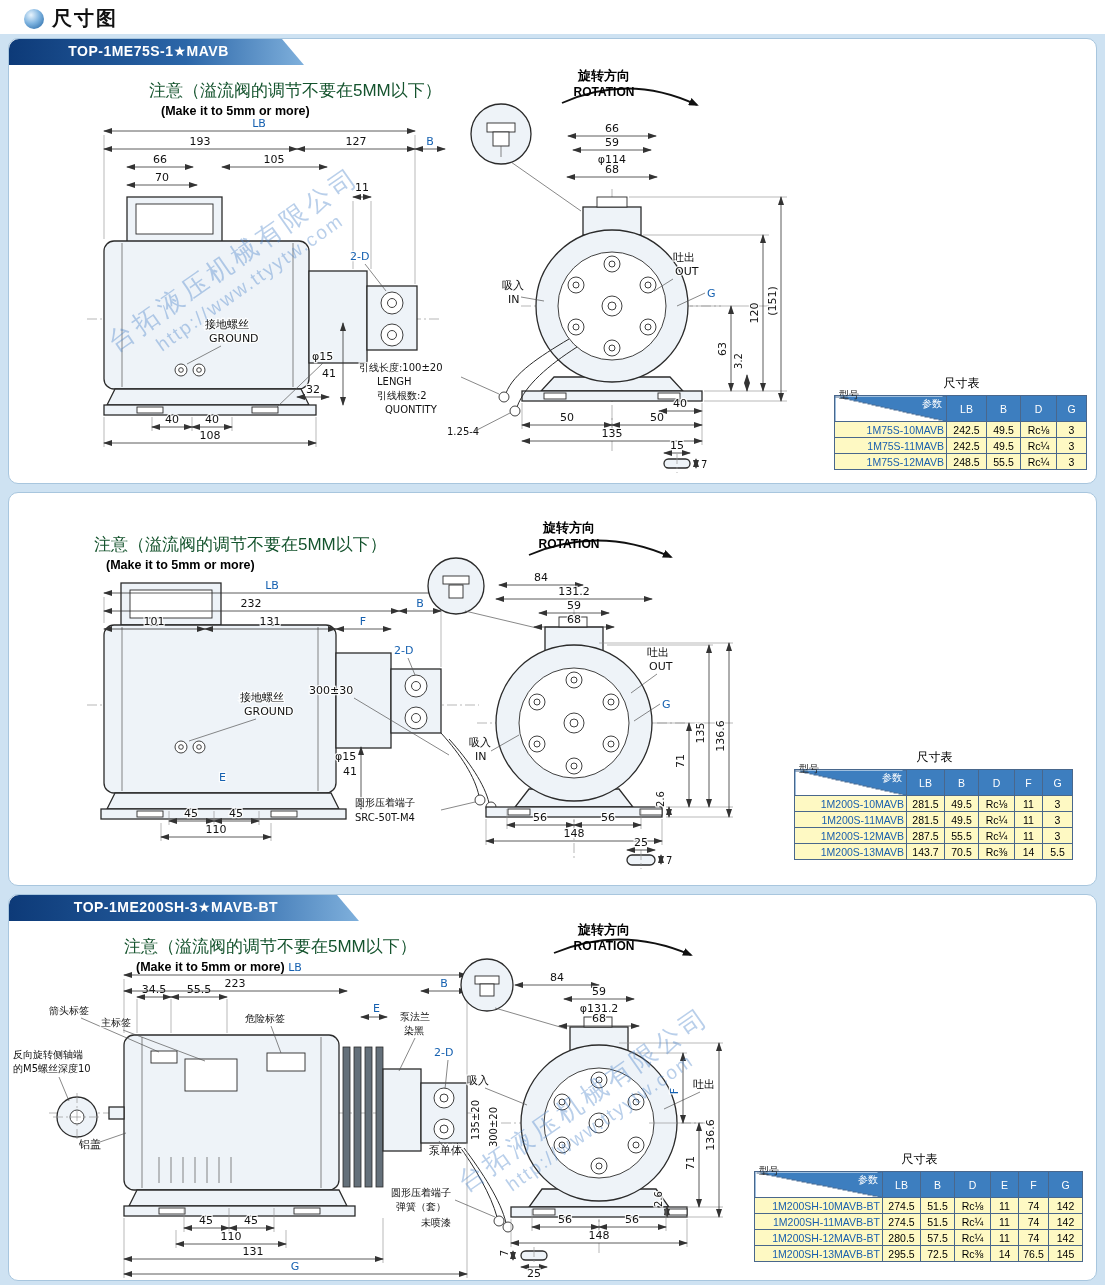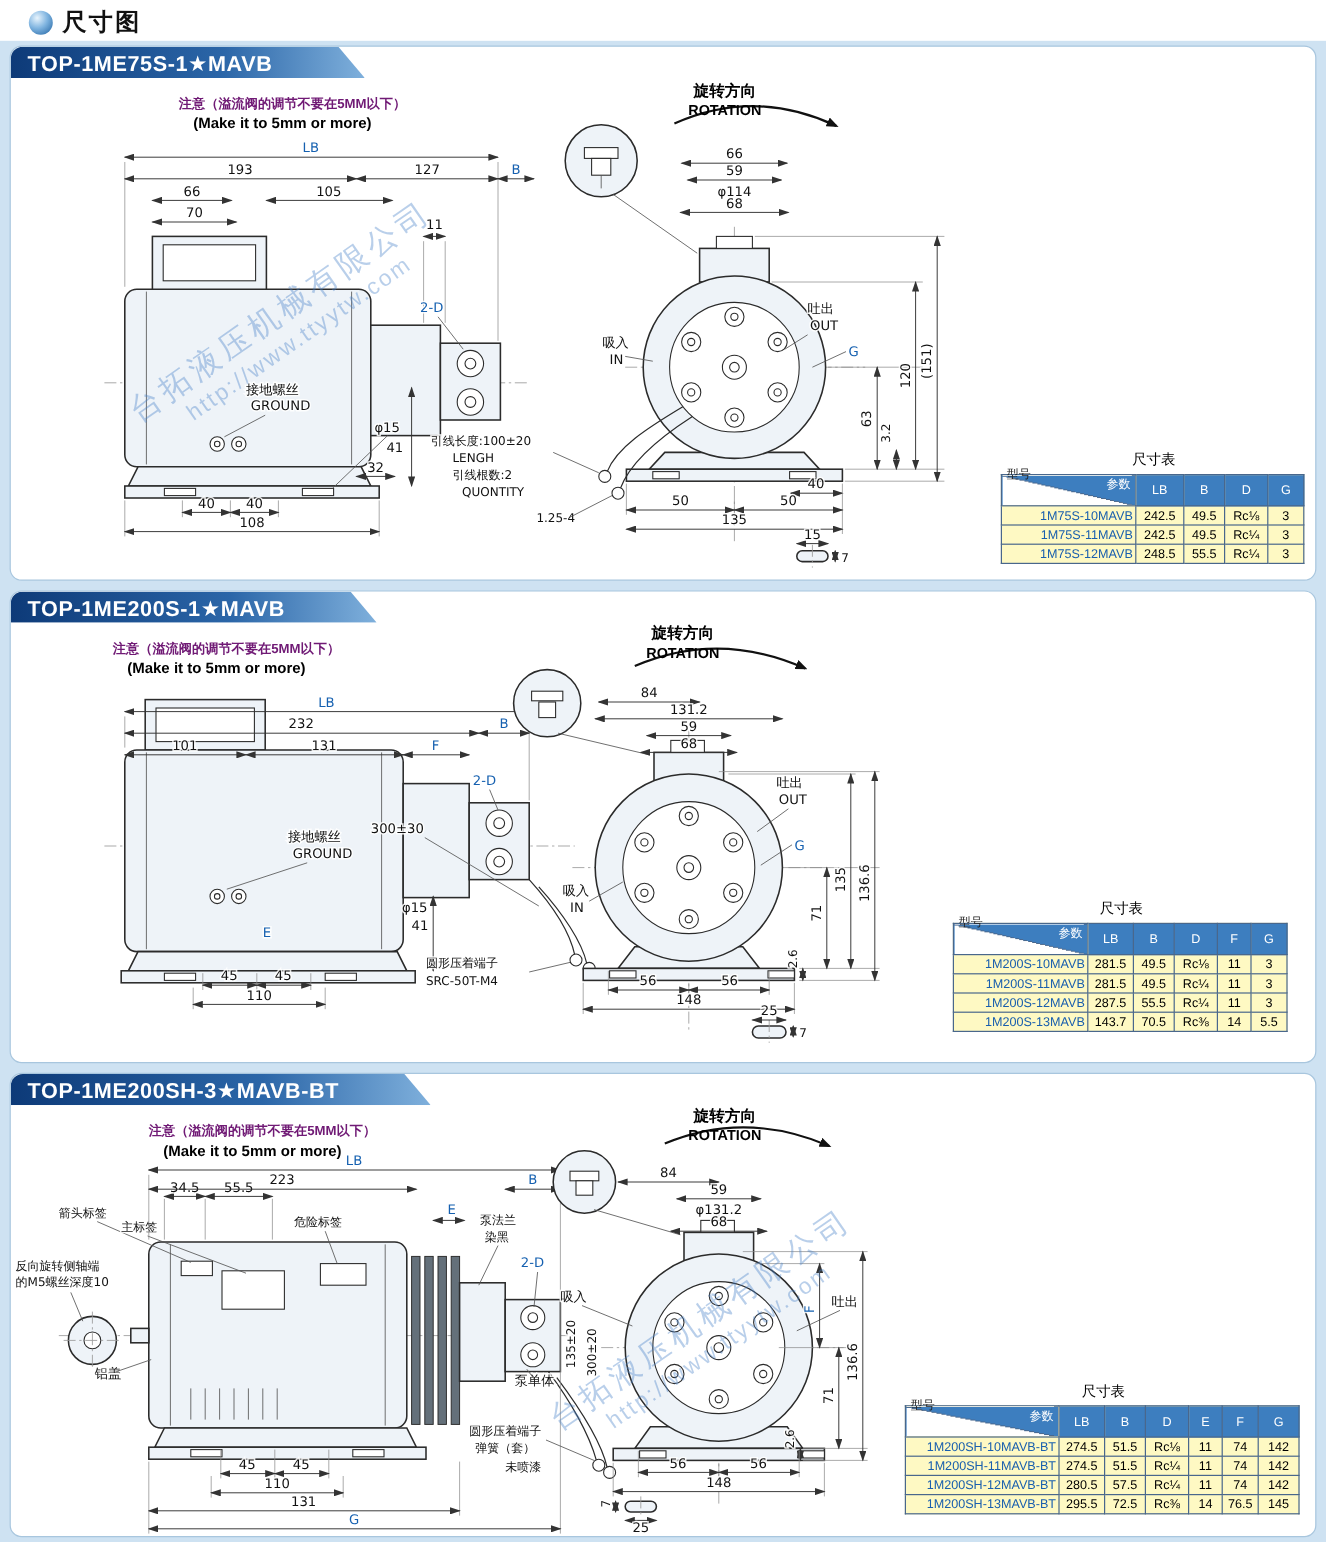--- a/index.html
+++ b/index.html
@@ -11,23 +11,23 @@
   .sphere { width:20px; height:20px; border-radius:50%;
             background:radial-gradient(circle at 35% 30%, #e8f4fd, #7fb4e0 45%, #1b5e9e); }
   .page-title { font-size:20px; font-weight:bold; color:#111; letter-spacing:2px; }
   .panel { position:absolute; left:8px; width:1089px; background:#fff;
            border:1px solid #a8c6de; border-radius:10px; }
   .tab { position:absolute; left:0; top:0; height:26px;
          background:linear-gradient(90deg,#0d3a78 0%,#2b66a8 60%,#7fb0dc 100%);
          clip-path:polygon(0 0, calc(100% - 22px) 0, 100% 100%, 0 100%);
          border-top-left-radius:10px; z-index:3; }
   .tab-title { display:block; padding:4px 30px 0 14px; color:#fff; font-weight:bold;
-               font-size:18px; letter-spacing:.5px; white-space:nowrap; }
+               font-size:14px; letter-spacing:.5px; white-space:nowrap;text-align:center; }
   .note { position:absolute; z-index:2; }
-  .note-cn { font-weight:bold; font-size:11px; color:#701a75; }
+  .note-cn { font-weight:normal; font-size:17px; color:#14532d; }
   .note-en { font-weight:bold; font-size:12.5px; color:#000; margin:2px 0 0 12px; }
   .rot { position:absolute; z-index:2; text-align:center; width:110px; }
   .rot-cn { font-weight:bold; font-size:13px; color:#000; }
   .rot-en { font-weight:bold; font-size:12px; color:#000; }
   svg.dwg { position:absolute; left:0; top:0; z-index:1; }
   .dwg text { font-family:"DejaVu Sans","Liberation Sans",sans-serif; font-size:11px; fill:#111;
               text-anchor:middle; paint-order:stroke; stroke:rgba(255,255,255,.85); stroke-width:2.5px; }
   .dwg text.st { text-anchor:start; }
   .dwg text.s { font-size:10px; }
   .dwg text.b { fill:#1560b0; }
@@ -308,23 +308,20 @@
           <td>55.5</td>
           <td>Rc¼</td>
           <td>3</td>
         </tr>
       </tbody>
     </table>
   </div>
 </section>
 
 <section class="panel" style="top:492px;height:394px;">
-  <div class="tab" style="width:305px;">
-    <span class="tab-title">TOP-1ME200S-1★MAVB</span>
-  </div>
   <div class="note" style="left:85px;top:40px;">
     <div class="note-cn">注意（溢流阀的调节不要在5MM以下）</div>
     <div class="note-en">(Make it to 5mm or more)</div>
   </div>
   <div class="rot" style="left:505px;top:26px;">
     <div class="rot-cn">旋转方向</div>
     <div class="rot-en">ROTATION</div>
   </div>
 
   <svg class="dwg" width="1085" height="394" viewBox="0 0 1085 394">

